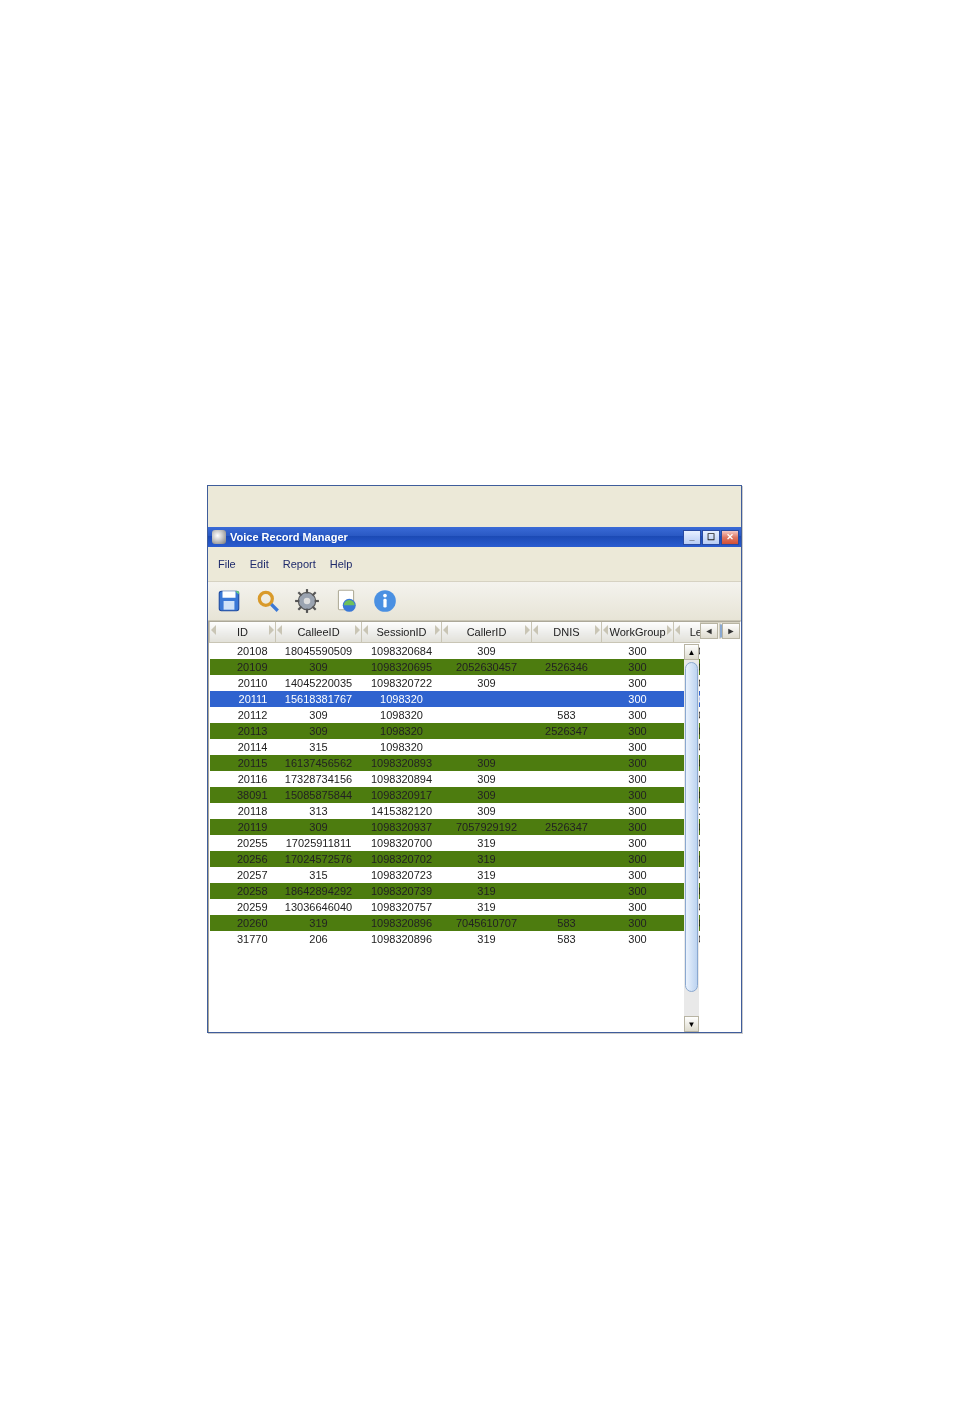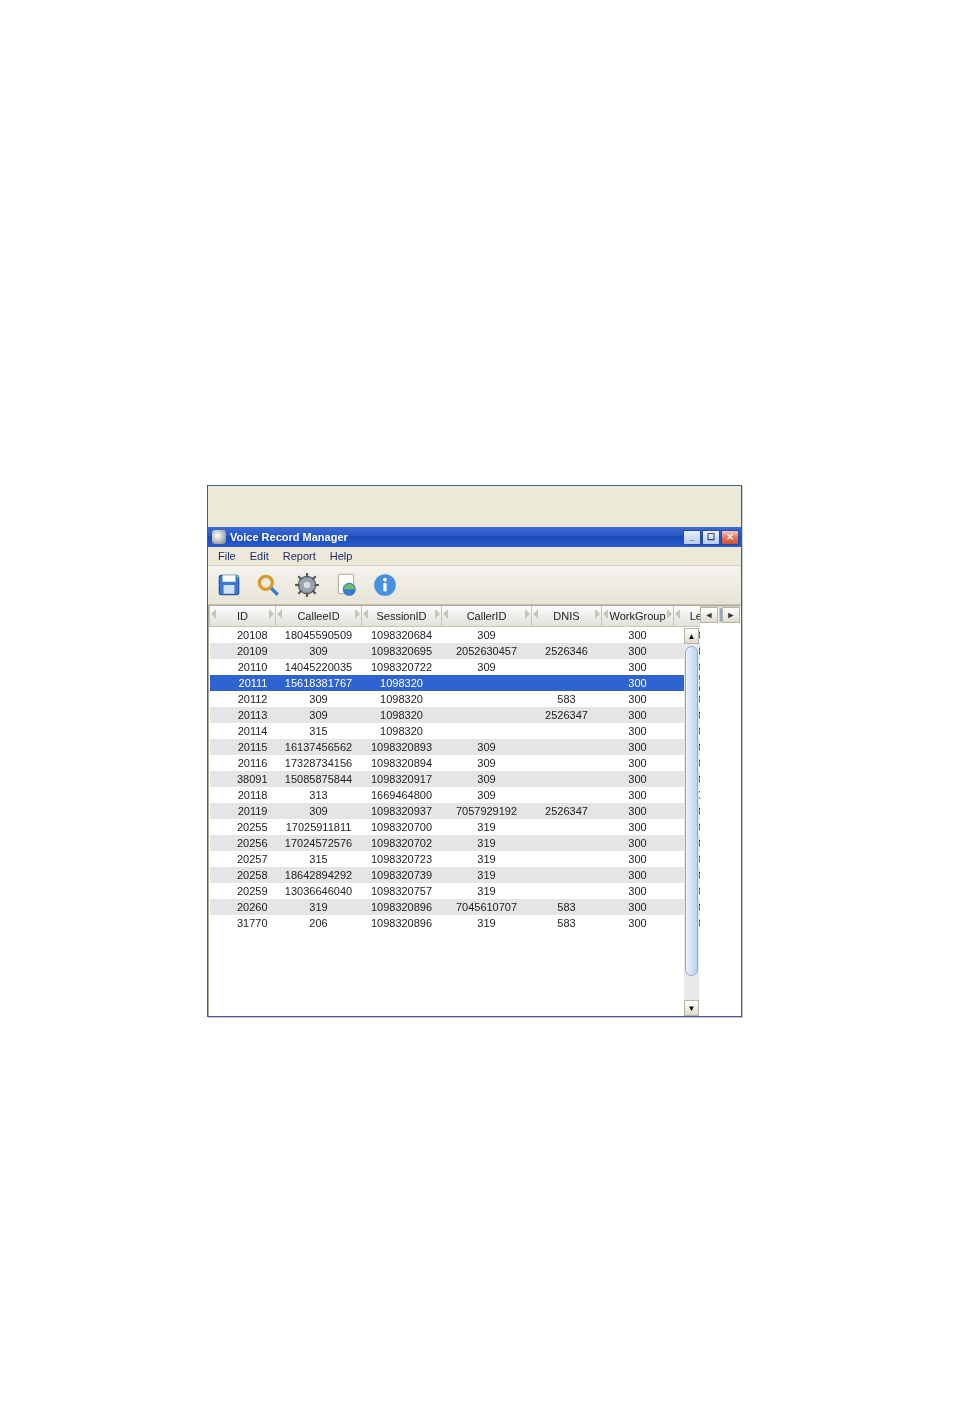--- a/index.html
+++ b/index.html
@@ -60,21 +60,21 @@
   .titlebar .win-btn.close {
     background: linear-gradient(to bottom, #f7c9c3 0%, #e17762 50%, #d24f36 100%);
     color: #fff;
   }
   
   .menubar {
     height: 18px;
     background: #ece9d8;
     display: flex;
     align-items: center;
-    padding: 0 4px;
+    padding: 8px 4px;
     gap: 2px;
     border-bottom: 1px solid #d6d2c2;
   }
   .menubar .menu-item {
     padding: 1px 6px;
     font-size: 11px;
     color: #1e2a6b;
     cursor: default;
   }
   
@@ -138,21 +138,21 @@
   thead th::after  { right:1px; border-left:5px solid #c9c5b5; }
   tbody td {
     padding: 1px 6px;
     text-align: center;
     white-space: nowrap;
     overflow: hidden;
     height: 14px;
     color: #222;
     border-right: 0;
   }
-  tbody tr.alt { background: #e5e5e5; }
+  tbody tr.alt { background: #4d7c0f; }
   tbody tr.sel { background: #2f63cf; color: #fff; }
   tbody tr.sel td { color: #fff; }
   .sort-arrow {
     position:absolute; right:6px; top:4px;
     width:0;height:0;
     border-left:4px solid transparent;
     border-right:4px solid transparent;
     border-bottom:5px solid #5a6c8c;
   }
   .td-right { text-align: right; padding-right: 8px; }
@@ -427,21 +427,21 @@
                 <td>15085875844</td>
                 <td>1098320917</td>
                 <td>309</td>
                 <td></td>
                 <td>300</td>
                 <td class="td-right">00:00:48</td>
               </tr>
               <tr>
                 <td class="td-right">20118</td>
                 <td>313</td>
-                <td>1669464800</td>
+                <td>1415382120</td>
                 <td>309</td>
                 <td></td>
                 <td>300</td>
                 <td class="td-right">00:00:11</td>
               </tr>
               <tr class="alt">
                 <td class="td-right">20119</td>
                 <td>309</td>
                 <td>1098320937</td>
                 <td>7057929192</td>

